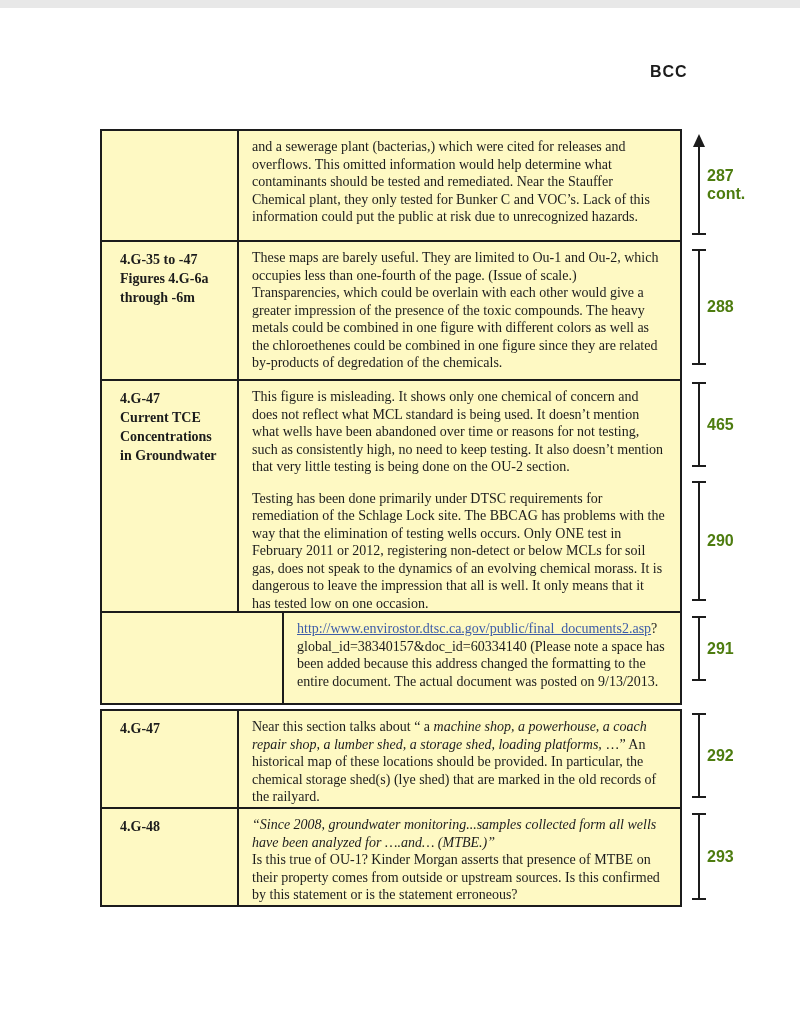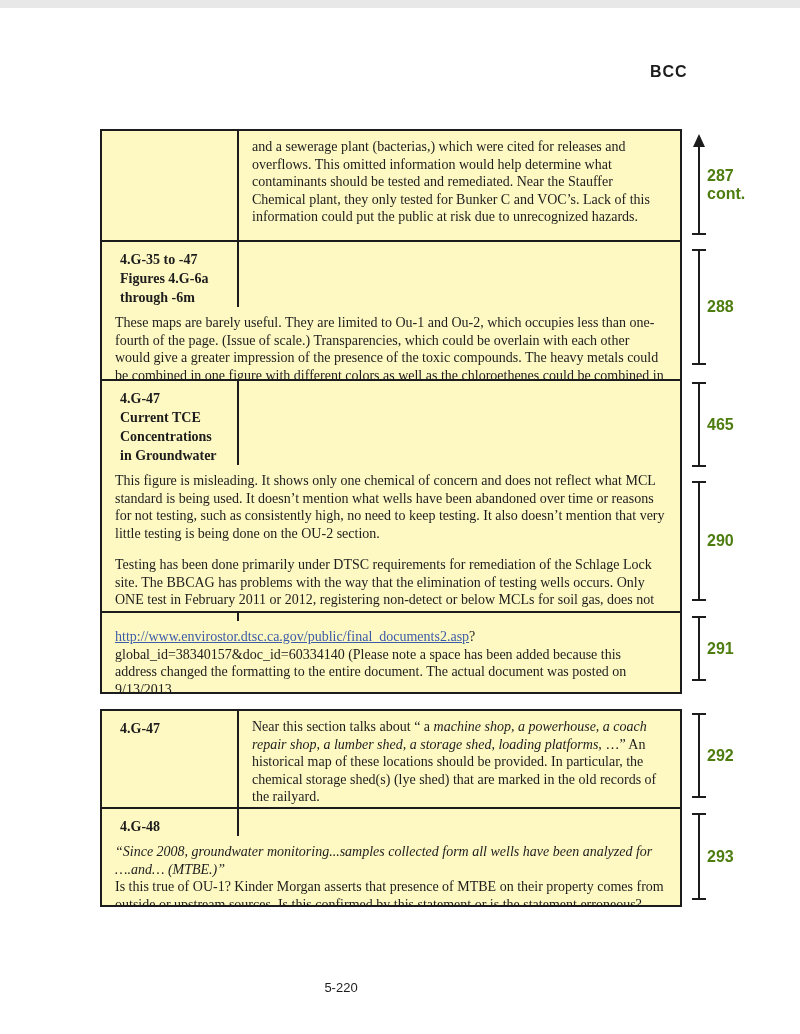--- a/index.html
+++ b/index.html
@@ -11,21 +11,21 @@
   .corner-label {
     position:absolute; left:650px; top:55px;
     font-family:"Liberation Sans", sans-serif; font-weight:bold;
     font-size:16px; letter-spacing:1px; color:#1c1c1c;
   }
   .doc-table {
     position:absolute; border:2px solid #1c1c1c; box-sizing:border-box;
     background:#fef9c3;
   }
   .t-row { display:flex; box-sizing:border-box; overflow:hidden; }
-  .t-row + .t-row { border-top:2px solid #1c1c1c;flex-direction:column; }
+  .t-row + .t-row { border-top:2px solid #1c1c1c; }
   .ref-cell {
     width:137px; box-sizing:border-box; border-right:2px solid #1c1c1c;
     padding:8px 6px 0 18px; font-weight:bold; font-size:14px; line-height:19px;
     flex:none;
   }
   .comment-cell {
     flex:1; box-sizing:border-box; padding:7px 14px 0 13px;
     font-size:14px; line-height:17.5px; overflow:hidden;
   }
   .comment-cell p { margin:0 0 14px 0; }
@@ -82,21 +82,21 @@
             <div>4.G-47</div>
             <div>Current TCE</div>
             <div>Concentrations</div>
             <div>in Groundwater</div>
           </div>
           <div class="comment-cell">
             <p><span>This figure is misleading.  It shows only one chemical of concern and does not reflect what MCL standard is being used.  It doesn’t mention what wells have been abandoned over time or reasons for not testing, such as consistently high, no need to keep testing.  It also doesn’t mention that very little testing is being done on the OU-2 section.</span></p>
             <p><span>Testing has been done primarily under DTSC requirements for remediation of the Schlage Lock site.  The BBCAG has problems with the way that the elimination of testing wells occurs.  Only ONE test in February 2011 or 2012, registering non-detect or below MCLs for soil gas, does not speak to the dynamics of an evolving chemical morass.  It is dangerous to leave the impression that all is well.  It only means that it has tested low on one occasion.</span></p>
           </div>
         </div>
-        <div class="t-row" style="height: 81px;">
+        <div class="t-row" style="height: 92px; padding-left: 45px;">
           <div class="ref-cell"></div>
           <div class="comment-cell">
             <p><a class="seg-link" style="color: rgb(61, 92, 168);">http://www.envirostor.dtsc.ca.gov/public/final_documents2.asp</a><span>?</span><br><span>global_id=38340157&amp;doc_id=60334140   (Please note a space has been added because this address changed the formatting to the entire document.  The actual document was posted on 9/13/2013.</span></p>
           </div>
         </div>
       </div>
       <div class="doc-table" style="left: 100px; top: 701px; width: 582px;">
         <div class="t-row" style="height: 96px;">
           <div class="ref-cell">
             <div>4.G-47</div>
@@ -169,14 +169,13 @@
       <div class="marker" style="top: 805px; height: 87px;">
         <div class="marker-line"></div>
         <div class="marker-tick tick-top"></div>
         <div class="marker-tick tick-bottom"></div>
       </div>
       <div class="marker-label" style="top: 840px;">
         <div>293</div>
       </div>
     </div>
 
-  <div class="page-number">5-220</div>
 </div>
 
 </body></html>

